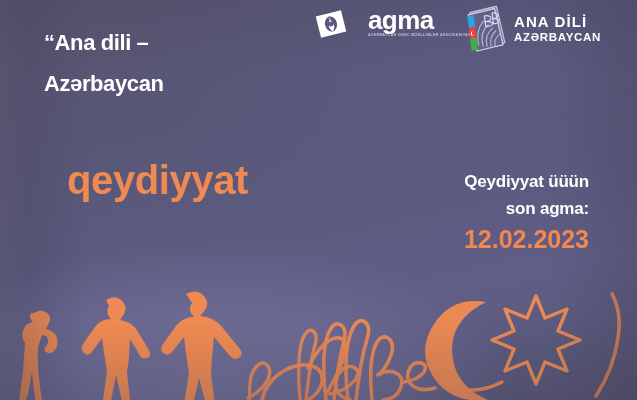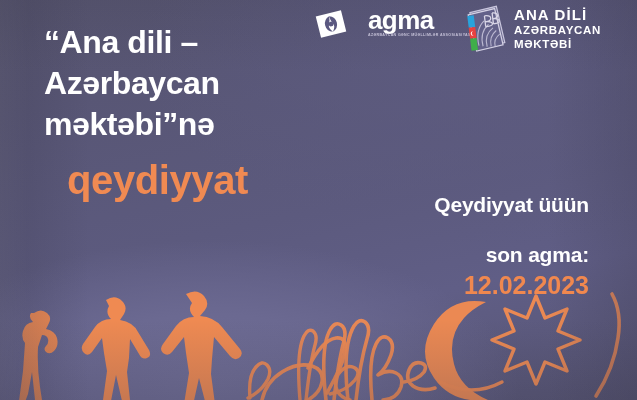--- a/index.html
+++ b/index.html
@@ -51,21 +51,21 @@
 
   
   .headline {
     position: absolute;
     left: 44px;
     top: 22px;
     width: 300px;
   }
   .hl-line {
     color: #ffffff;
-    font-size: 32px;
+    font-size: 22px;
     line-height: 41px;
     font-weight: bold;
     letter-spacing: -0.4px;
     white-space: pre;
   }
   .subhead {
     position: absolute;
     left: 67px;
     top: 160px;
     width: 300px;
@@ -82,26 +82,25 @@
   
   .deadline {
     position: absolute;
     right: 48px;
     top: 168px;
     text-align: right;
     width: 250px;
   }
   .dl-line {
     color: #ffffff;
-    font-size: 21px;
+    font-size: 17px;
     line-height: 27px;
     font-weight: bold;
     letter-spacing: -0.2px;
     white-space: pre;
-    margin-top: 23px;
   }
   .dl-date {
     color: #f0884f;
     font-size: 25px;
     line-height: 31px;
     font-weight: bold;
     letter-spacing: 0px;
     margin-top: 2px;
     white-space: pre;
   }
@@ -210,21 +209,20 @@
         <path d="M612 44 q10 18 6 44 q-4 30 -22 58" stroke-width="3.6" opacity="0.9"></path>
       </g>
     </svg>
   </div>
 
   <div class="bg-vig"></div>
 
   <div class="headline">
     <div class="hl-line">“Ana dili –</div>
     <div class="hl-line">Azərbaycan</div>
-    <div class="hl-line">məktəbi”nə</div>
   </div>
 
   <div class="subhead">
     <div class="sh-line">qeydiyyat</div>
   </div>
 
   <div class="deadline">
     <div class="dl-line">Qeydiyyat üüün</div>
     <div class="dl-line">son agma:</div>
     <div class="dl-date">12.02.2023</div>
@@ -272,17 +270,16 @@
           <rect x="8" y="21" width="6.5" height="11" fill="#e8423f"></rect>
           <rect x="8" y="32" width="6.5" height="12" fill="#3fae4a"></rect>
 
           <path d="M11.8 24.6 q-2.6 0.4 -2.6 2.6 q0 2.2 2.6 2.6 q-1.4 -1.2 -1.4 -2.6 q0 -1.4 1.4 -2.6z" fill="#ffffff" opacity="0.9"></path>
         </g>
       </svg>
     </div>
     <div class="adm-txt">
       <div class="adm-l1">ANA DİLİ</div>
       <div class="adm-l2">AZƏRBAYCAN</div>
-      <div class="adm-l3">MƏKTƏBİ</div>
     </div>
   </div>
 
 </div>
 
 </body></html>

